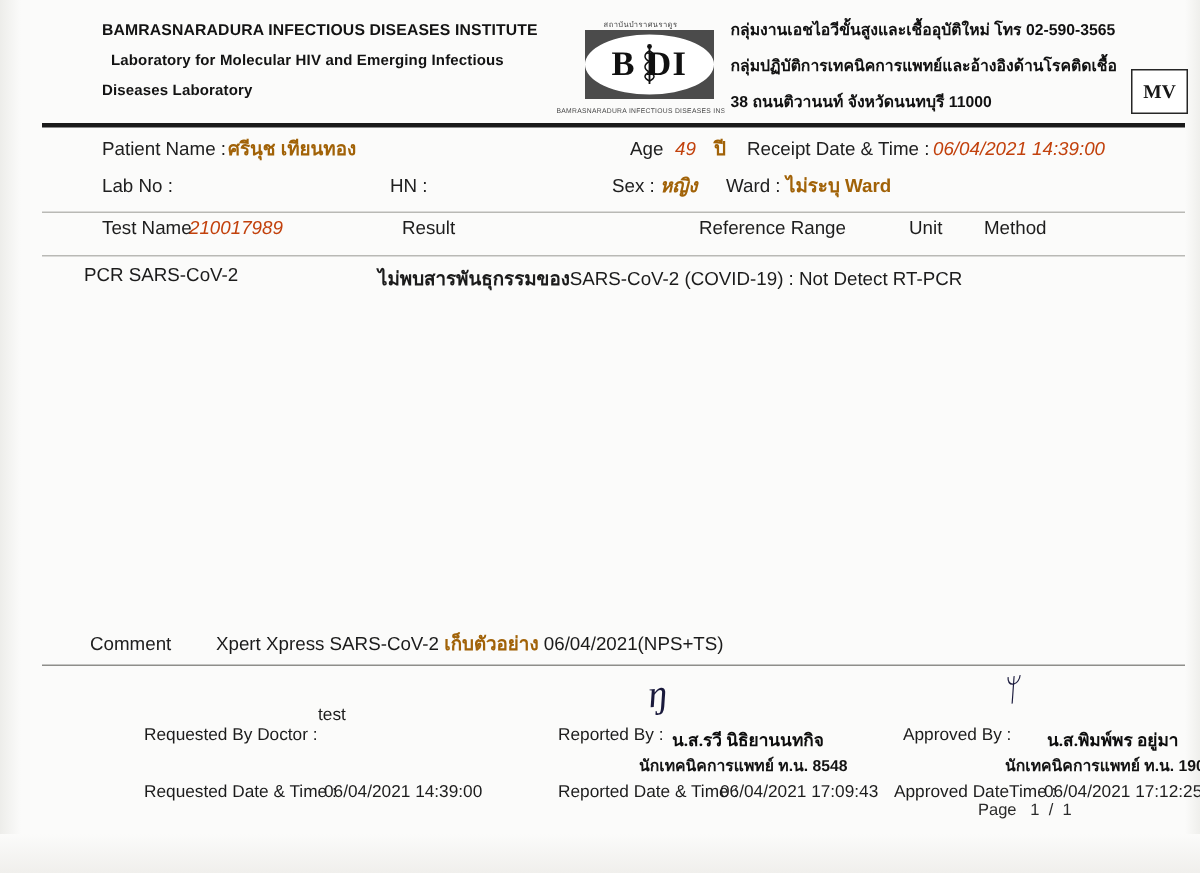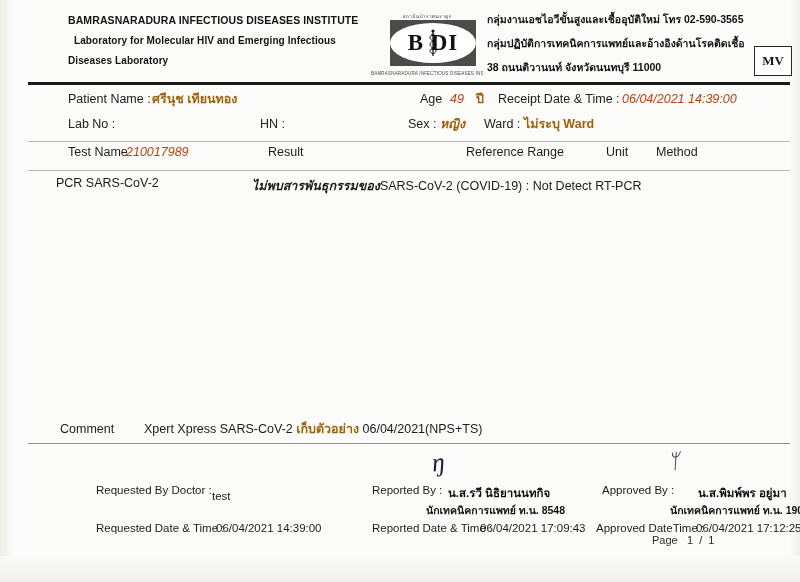--- a/index.html
+++ b/index.html
@@ -235,21 +235,20 @@
     top: 176px;
     width: 800px;
     font-size: 12.5px;
   }
   .td {
     position: absolute;
     white-space: nowrap;
   }
   .td-result .th-bold {
     font-weight: bold;
-    font-style: italic;
   }
 
   
   .comment-row {
     position: absolute;
     left: 0;
     top: 418px;
     width: 800px;
     font-size: 12.5px;
   }
@@ -279,21 +278,21 @@
     top: -4px;
     font-size: 26px;
     transform: rotate(-6deg);
   }
   .sig2 {
     left: 668px;
     top: -2px;
     font-size: 20px;
     transform: rotate(-10deg);
   }
-  .nm { font-weight: bold; color: #0d0d0d; }
+  .nm { font-weight: bold; color: #0d0d0d; font-family: Liberation Serif, serif; }
   .lic { font-weight: bold; color: #131313; font-size: 10.5px; }
   .page-num {
     position: absolute;
     left: 652px;
     top: 82px;
     font-size: 11px;
     color: #2a2a2a;
     white-space: nowrap;
   }
 </style>
@@ -394,21 +393,21 @@
   </div>
 
   <div class="rule-mid" style="top:443px;"></div>
 
   <div class="footer">
 
     <span class="sig sig1">ŋ</span>
     <span class="sig sig2">ᛘ</span>
 
     <span class="f-item" style="left:60px; top:32px;">Requested By Doctor :</span>
-    <span class="f-item" style="left:176px; top:38px;">test</span>
+    <span class="f-item" style="left:176px; top:19px;">test</span>
 
     <span class="f-item" style="left:336px; top:32px;">Reported By :</span>
     <span class="f-item nm" style="left:412px; top:32px;">น.ส.รวี  นิธิยานนทกิจ</span>
     <span class="f-item lic" style="left:390px; top:50px;">นักเทคนิคการแพทย์ ท.น. 8548</span>
 
     <span class="f-item" style="left:566px; top:32px;">Approved By :</span>
     <span class="f-item nm" style="left:662px; top:32px;">น.ส.พิมพ์พร  อยู่มา</span>
     <span class="f-item lic" style="left:634px; top:50px;">นักเทคนิคการแพทย์ ท.น. 19041</span>
 
     <span class="f-item" style="left:60px; top:70px;">Requested Date &amp; Time :</span>

